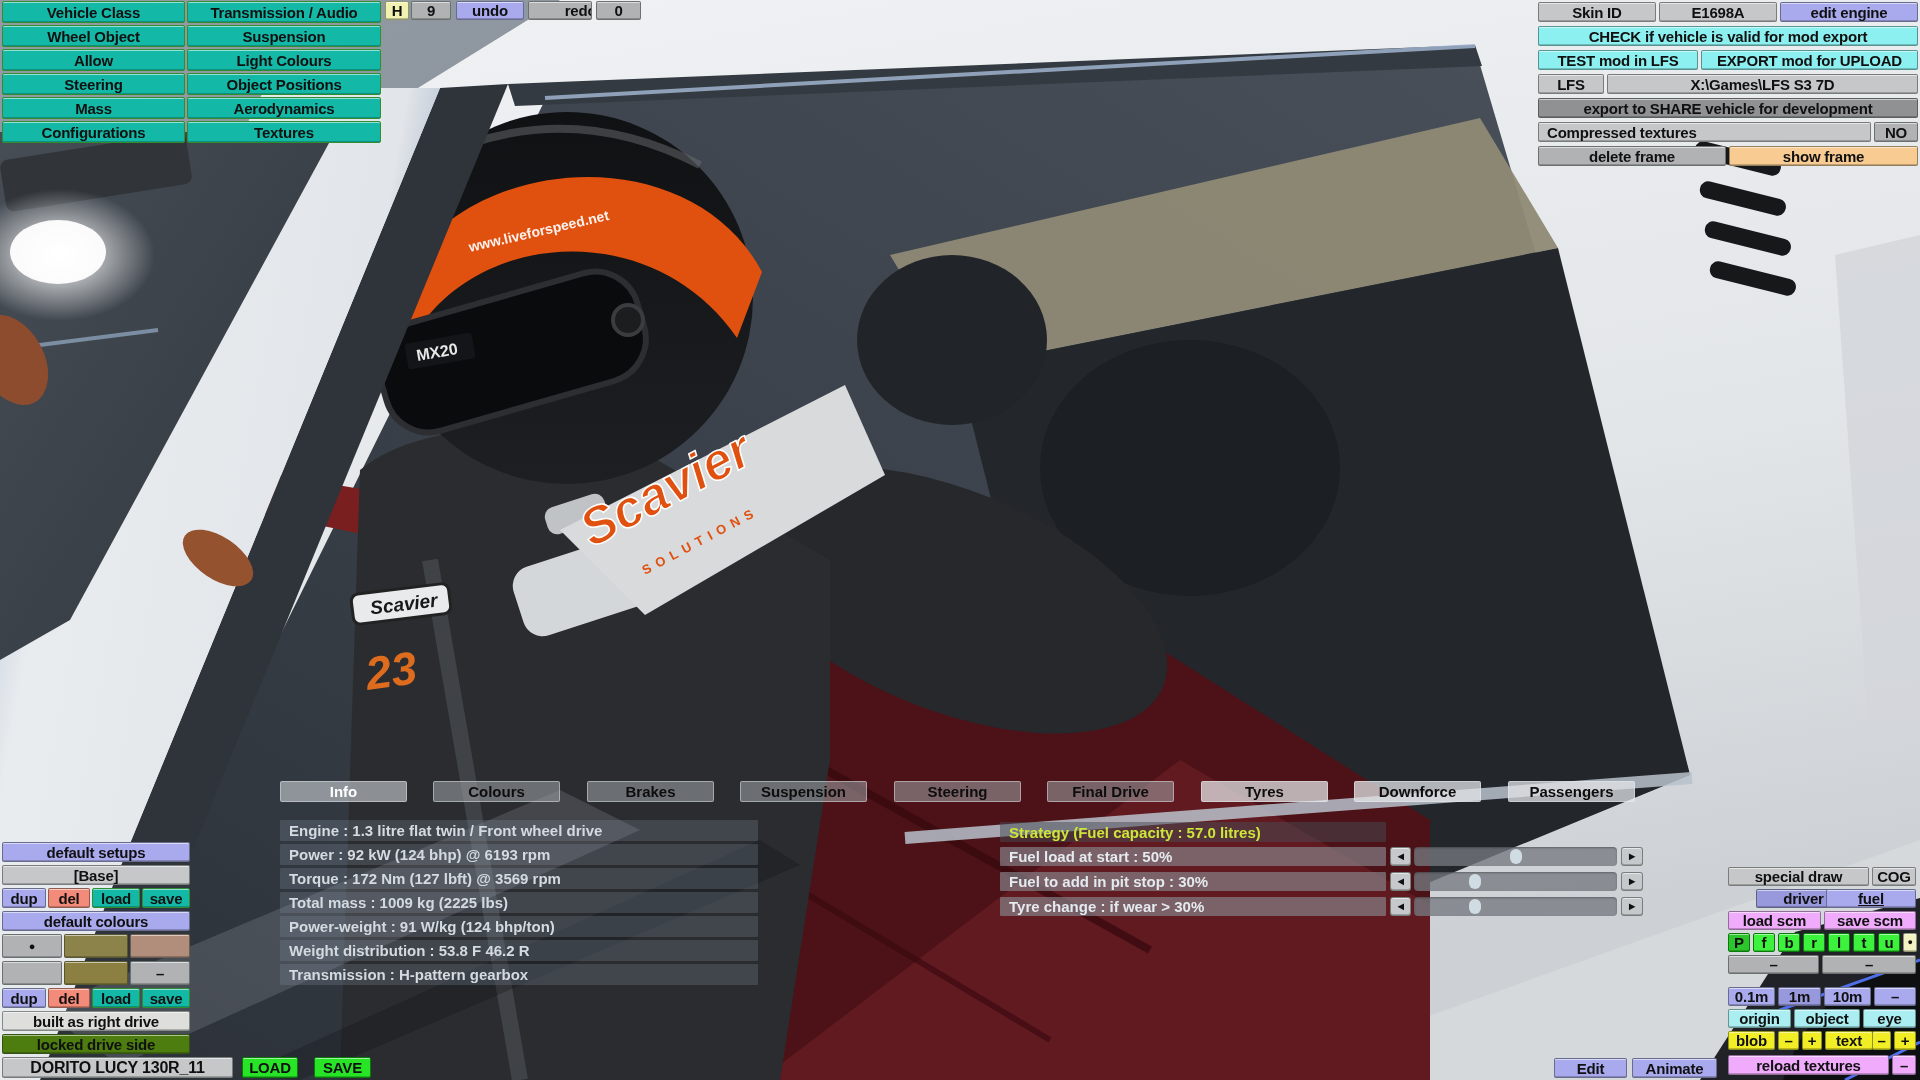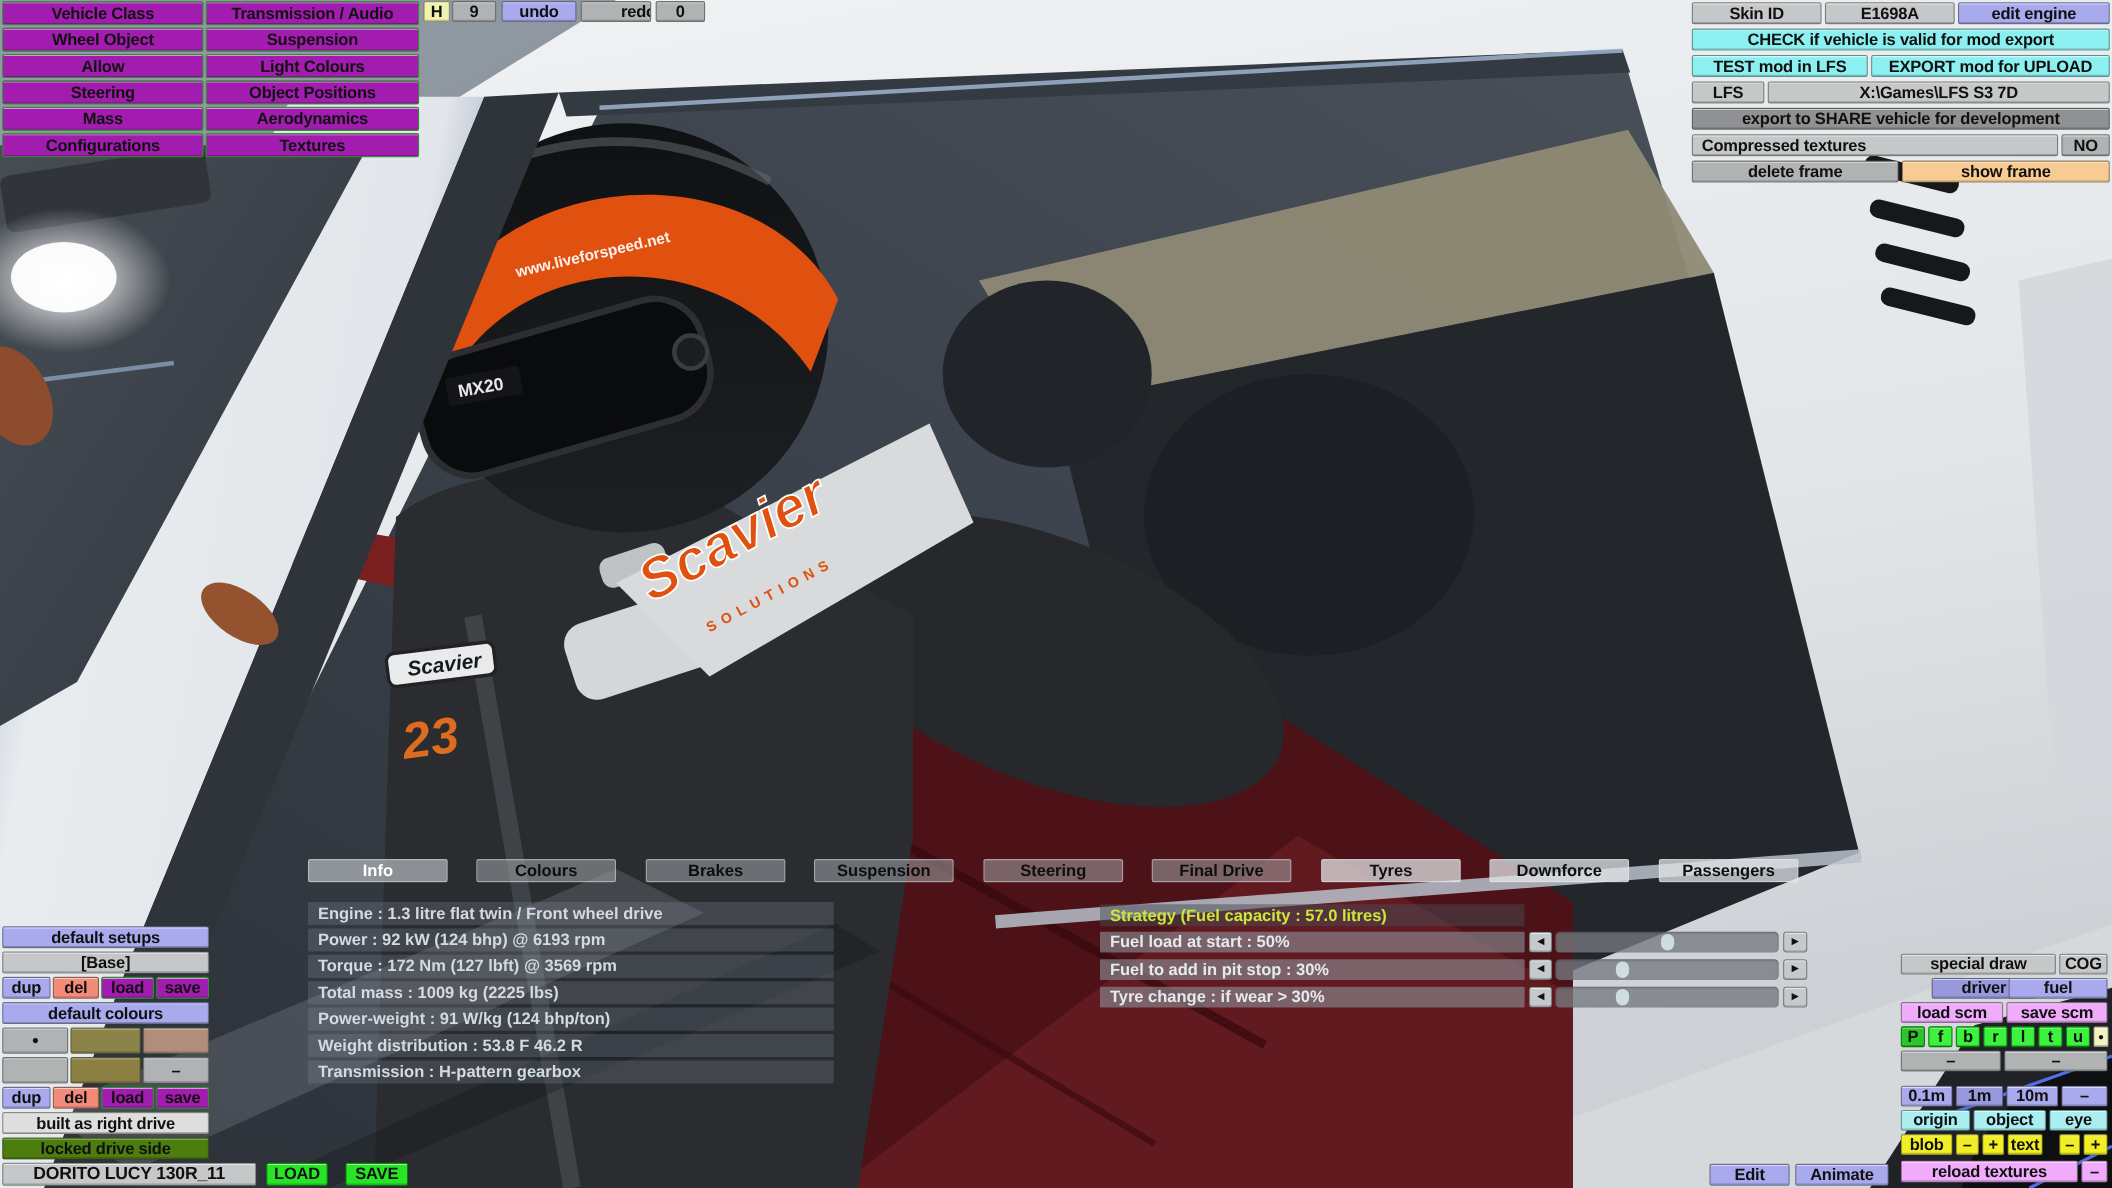--- a/index.html
+++ b/index.html
@@ -4,21 +4,21 @@
 <style>
   html,body{margin:0;padding:0;background:#222;}
   #stage{position:relative;width:1920px;height:1080px;overflow:hidden;
          font-family:"Liberation Sans",sans-serif;background:#868e98;}
   #scene{position:absolute;left:0;top:0;width:1920px;height:1080px;}
   .btn{position:absolute;display:flex;align-items:center;justify-content:center;
        font:700 15px/1 "Liberation Sans",sans-serif;color:#101010;
        border:1px solid rgba(25,35,25,.45);border-radius:2px;box-sizing:border-box;
        box-shadow:inset 0 1px 0 rgba(255,255,255,.55), inset 0 -1px 0 rgba(0,0,0,.22);
        letter-spacing:-.2px;white-space:nowrap;cursor:default;overflow:hidden;}
-  .green{background:#a21caf;border-color:#2f8f2f;}
+  .green{background:#14b8a6;border-color:#2f8f2f;}
   .gray{background:#b0b2b4;}
   .lgray{background:#c6c7c9;}
   .dgray{background:#8f9193;}
   .purple{background:#a9a9ee;}
   .purpledk{background:#9898dd;}
   .cyan{background:#8df0f0;}
   .cyan2{background:#aaeef2;}
   .salmon{background:#f28b7a;}
   .paleyellow{background:#f2f2b0;}
   .yellow{background:#f2ee25;}
@@ -261,21 +261,21 @@
   <div class="btn lgray" style="left:2px;top:1011px;width:188px;height:20px;background:#dededd;">built as right drive</div>
   <div class="btn paleyellow" style="left:2px;top:1034px;width:188px;height:20px;background:#4d7c0f;">locked drive side</div>
 
   <div class="btn lgray" style="left:2px;top:1057px;width:231px;height:21px;font-size:16px;">DORITO LUCY 130R_11</div>
   <div class="btn brightgreen" style="left:242px;top:1057px;width:56px;height:21px;">LOAD</div>
   <div class="btn brightgreen" style="left:314px;top:1057px;width:57px;height:21px;">SAVE</div>
 
   <div class="btn lgray" style="left:1728px;top:867px;width:141px;height:19px;">special draw</div>
   <div class="btn lgray" style="left:1872px;top:867px;width:44px;height:19px;">COG</div>
   <div class="btn purpledk" style="left:1728px;top:889px;width:95px;height:19px;margin-left:28px;">driver</div>
-  <div class="btn purple" style="left:1826px;top:889px;width:90px;height:19px;">fuel</div>
+  <div class="btn purple" style="left:1826px;top:889px;width:90px;height:19px;text-decoration:underline;">fuel</div>
   <div class="btn limegreen" style="left:1728px;top:911px;width:93px;height:19px;">load scm</div>
   <div class="btn limegreen" style="left:1824px;top:911px;width:92px;height:19px;">save scm</div>
   <div class="btn neondk" style="left:1728px;top:933px;width:22px;height:19px;">P</div>
   <div class="btn neon" style="left:1753px;top:933px;width:22px;height:19px;">f</div>
   <div class="btn neon" style="left:1778px;top:933px;width:22px;height:19px;">b</div>
   <div class="btn neon" style="left:1803px;top:933px;width:22px;height:19px;">r</div>
   <div class="btn neon" style="left:1828px;top:933px;width:22px;height:19px;">l</div>
   <div class="btn neon" style="left:1853px;top:933px;width:22px;height:19px;">t</div>
   <div class="btn neon" style="left:1878px;top:933px;width:22px;height:19px;">u</div>
   <div class="btn" style="left:1903px;top:933px;width:14px;height:19px;background:#f2f2c2;font-size:9px;">●</div>
@@ -284,21 +284,21 @@
   <div class="btn purple" style="left:1728px;top:987px;width:47px;height:19px;">0.1m</div>
   <div class="btn purpledk" style="left:1778px;top:987px;width:43px;height:19px;">1m</div>
   <div class="btn purple" style="left:1824px;top:987px;width:47px;height:19px;">10m</div>
   <div class="btn purple" style="left:1874px;top:987px;width:42px;height:19px;">–</div>
   <div class="btn cyan2" style="left:1728px;top:1009px;width:63px;height:19px;">origin</div>
   <div class="btn cyan2" style="left:1794px;top:1009px;width:66px;height:19px;">object</div>
   <div class="btn cyan2" style="left:1863px;top:1009px;width:53px;height:19px;">eye</div>
   <div class="btn yellow" style="left:1728px;top:1031px;width:47px;height:19px;">blob</div>
   <div class="btn yellow" style="left:1778px;top:1031px;width:21px;height:19px;">–</div>
   <div class="btn yellow" style="left:1802px;top:1031px;width:20px;height:19px;">+</div>
-  <div class="btn yellow" style="left:1825px;top:1031px;width:32px;height:19px;">text</div>
+  <div class="btn yellow" style="left:1825px;top:1031px;width:48px;height:19px;">text</div>
   <div class="btn yellow" style="left:1872px;top:1031px;width:19px;height:19px;">–</div>
   <div class="btn yellow" style="left:1894px;top:1031px;width:22px;height:19px;">+</div>
   <div class="btn limegreen" style="left:1728px;top:1055px;width:161px;height:20px;">reload textures</div>
   <div class="btn limegreen" style="left:1892px;top:1055px;width:24px;height:20px;">–</div>
 
   <div class="btn purple" style="left:1554px;top:1058px;width:73px;height:20px;">Edit</div>
   <div class="btn purple" style="left:1632px;top:1058px;width:85px;height:20px;">Animate</div>
 
 </div>
 

